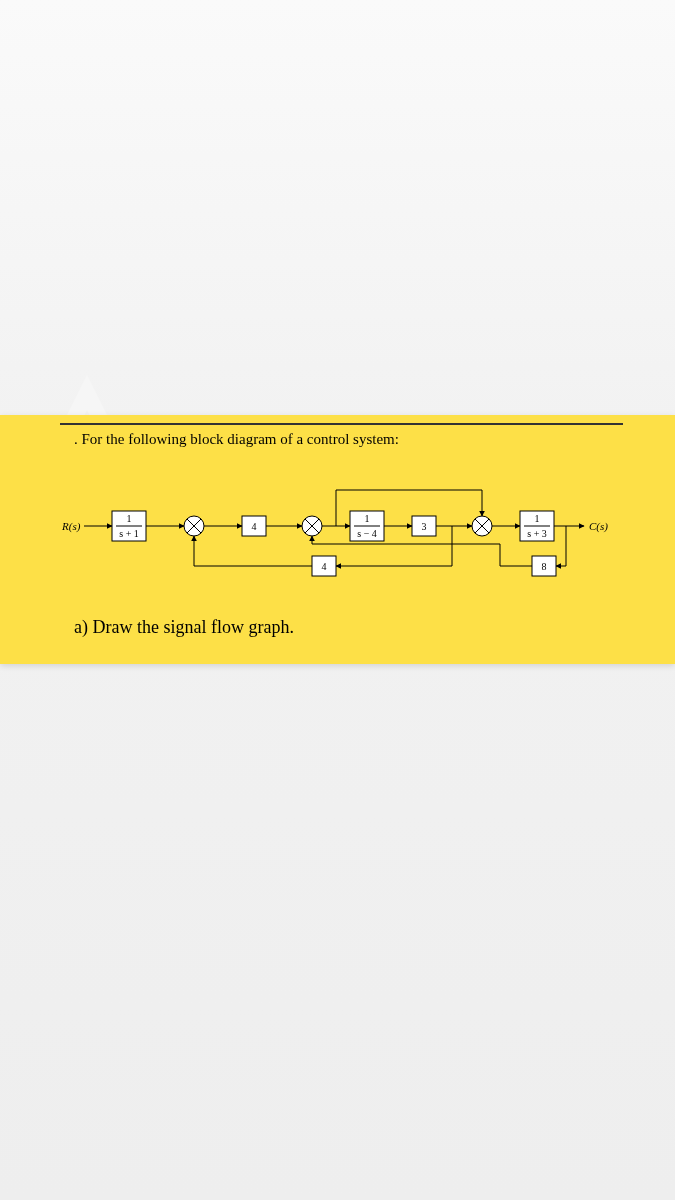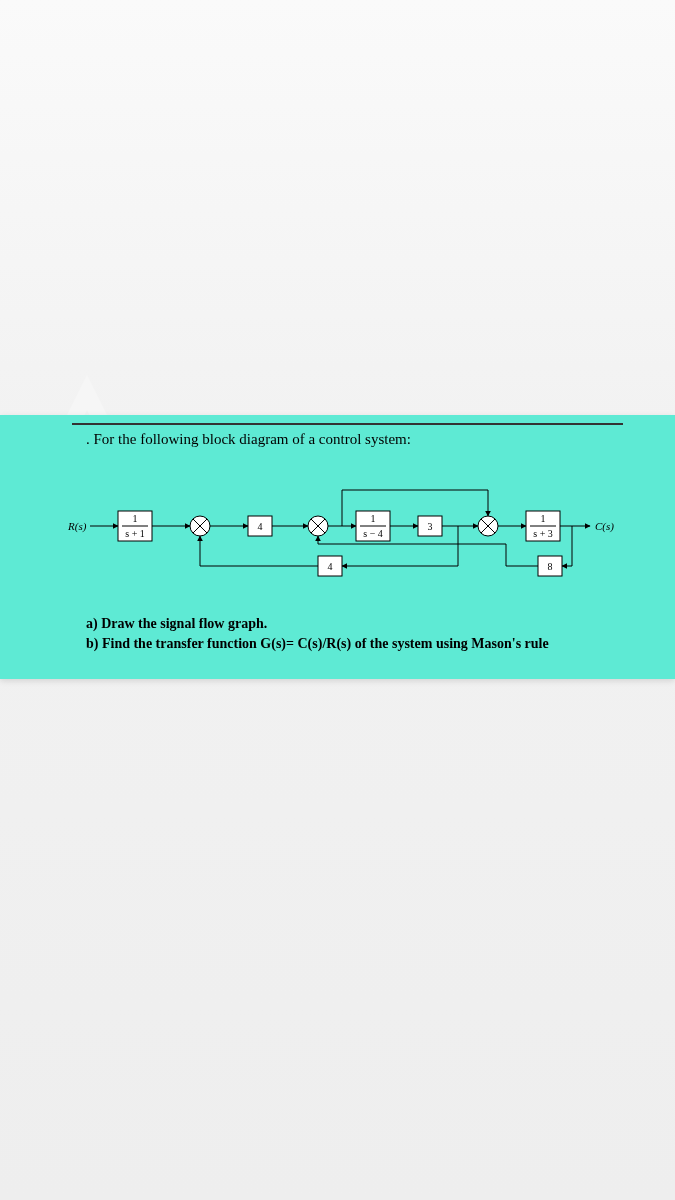--- a/index.html
+++ b/index.html
@@ -9,23 +9,23 @@
     height: 1200px;
     background: linear-gradient(180deg, #fafafa 0%, #f2f2f2 35%, #eeeeee 100%);
     font-family: "Times New Roman", serif;
     position: relative;
   }
   .paper {
     position: absolute;
     left: 0;
     top: 415px;
     width: 100%;
-    background: #5eead4;
+    background: #fde047;
     box-shadow: 0 2px 6px rgba(0,0,0,0.12);
-    padding: 8px 12px 24px 16px;
+    padding: 8px 12px 24px 4px;
   }
   .watermark {
     position: absolute;
     left: 32px;
     top: 350px;
     width: 110px;
     height: 110px;
     pointer-events:none;
   }
   .rule {
@@ -36,23 +36,22 @@
   .title {
     margin: 6px 0 18px 70px;
     font-size: 15px;
   }
   .diagram {
     margin: 0 auto;
     display: block;
   }
   .questions {
     margin: 18px 0 0 70px;
-    font-size: 14px;
+    font-size: 18px;
     line-height: 1.45;
-    font-weight: bold;
   }
   .ql { margin: 0; }
   .blk { fill:#fff; stroke:#000; stroke-width:1; }
   .sum { fill:#fff; stroke:#000; stroke-width:1; }
   .lbl { font: 10px "Times New Roman"; }
   .lbli { font: italic 11px "Times New Roman"; }
   .thin { stroke:#000; stroke-width:1; fill:none; }
 </style>
 </head>
 <body>
@@ -135,15 +134,14 @@
     <rect x="478" y="90" width="24" height="20" class="blk"></rect>
     <text x="490" y="104" text-anchor="middle" class="lbl">8</text>
     <line x1="478" y1="100" x2="446" y2="100" class="thin"></line>
     <line x1="446" y1="100" x2="446" y2="78" class="thin"></line>
     <line x1="446" y1="78" x2="258" y2="78" class="thin"></line>
     <line x1="258" y1="78" x2="258" y2="70" class="thin" marker-end="url(#arr)"></line>
   </svg>
 
   <div class="questions">
     <p class="ql">a)  Draw the signal flow graph.</p>
-    <p class="ql">b)  Find the transfer  function G(s)= C(s)/R(s) of the system using Mason's rule</p>
   </div>
 </div>
 
 </body></html>

